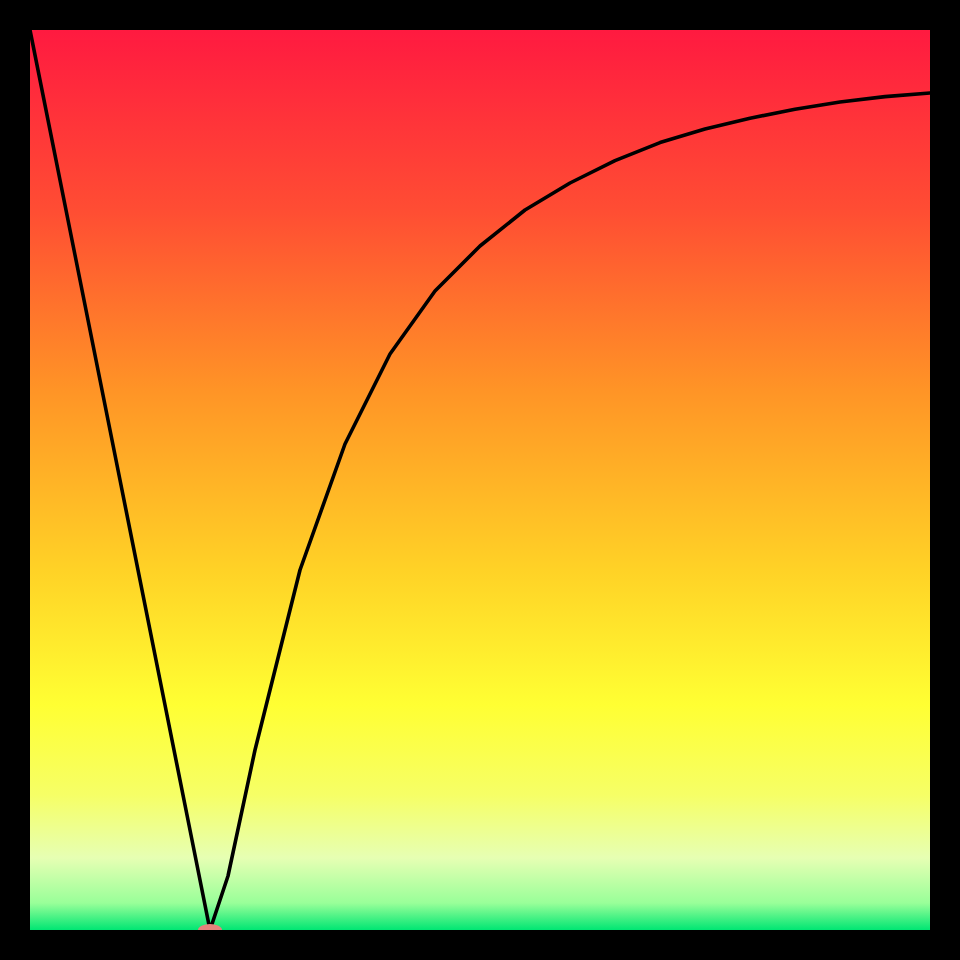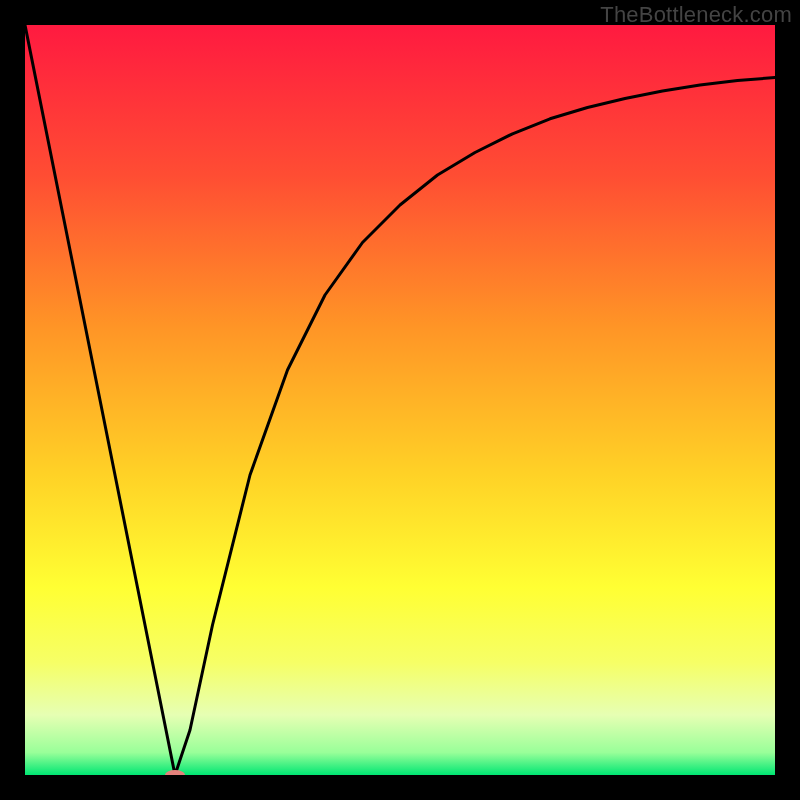--- a/index.html
+++ b/index.html
@@ -55,15 +55,14 @@
             <stop offset="97%" stop-color="#99ff99"></stop>
             <stop offset="100%" stop-color="#00e673"></stop>
           </linearGradient>
       </defs>
       <rect id="bg-rect" x="0" y="0" width="750" height="750" fill="url(#bg-grad)"></rect>
       <path id="curve-path" fill="none" stroke="#000" stroke-width="3" stroke-linejoin="round" stroke-linecap="round" d="M0.0 0.0 L37.5 187.5 L75.0 375.0 L112.5 562.5 L135.0 675.0 L150.0 750.0 L165.0 705.0 L187.5 600.0 L225.0 450.0 L262.5 345.0 L300.0 270.0 L337.5 217.5 L375.0 180.0 L412.5 150.0 L450.0 127.5 L487.5 108.8 L525.0 93.8 L562.5 82.5 L600.0 73.5 L637.5 66.0 L675.0 60.0 L712.5 55.5 L750.0 52.5"></path>
       <ellipse id="target-marker" fill="#e4827c" cx="150" cy="750" rx="10" ry="5"></ellipse>
     </svg>
   </div>
 
-  <div class="watermark">TheBottleneck.com</div>
 
 </div>
 
 </body></html>

